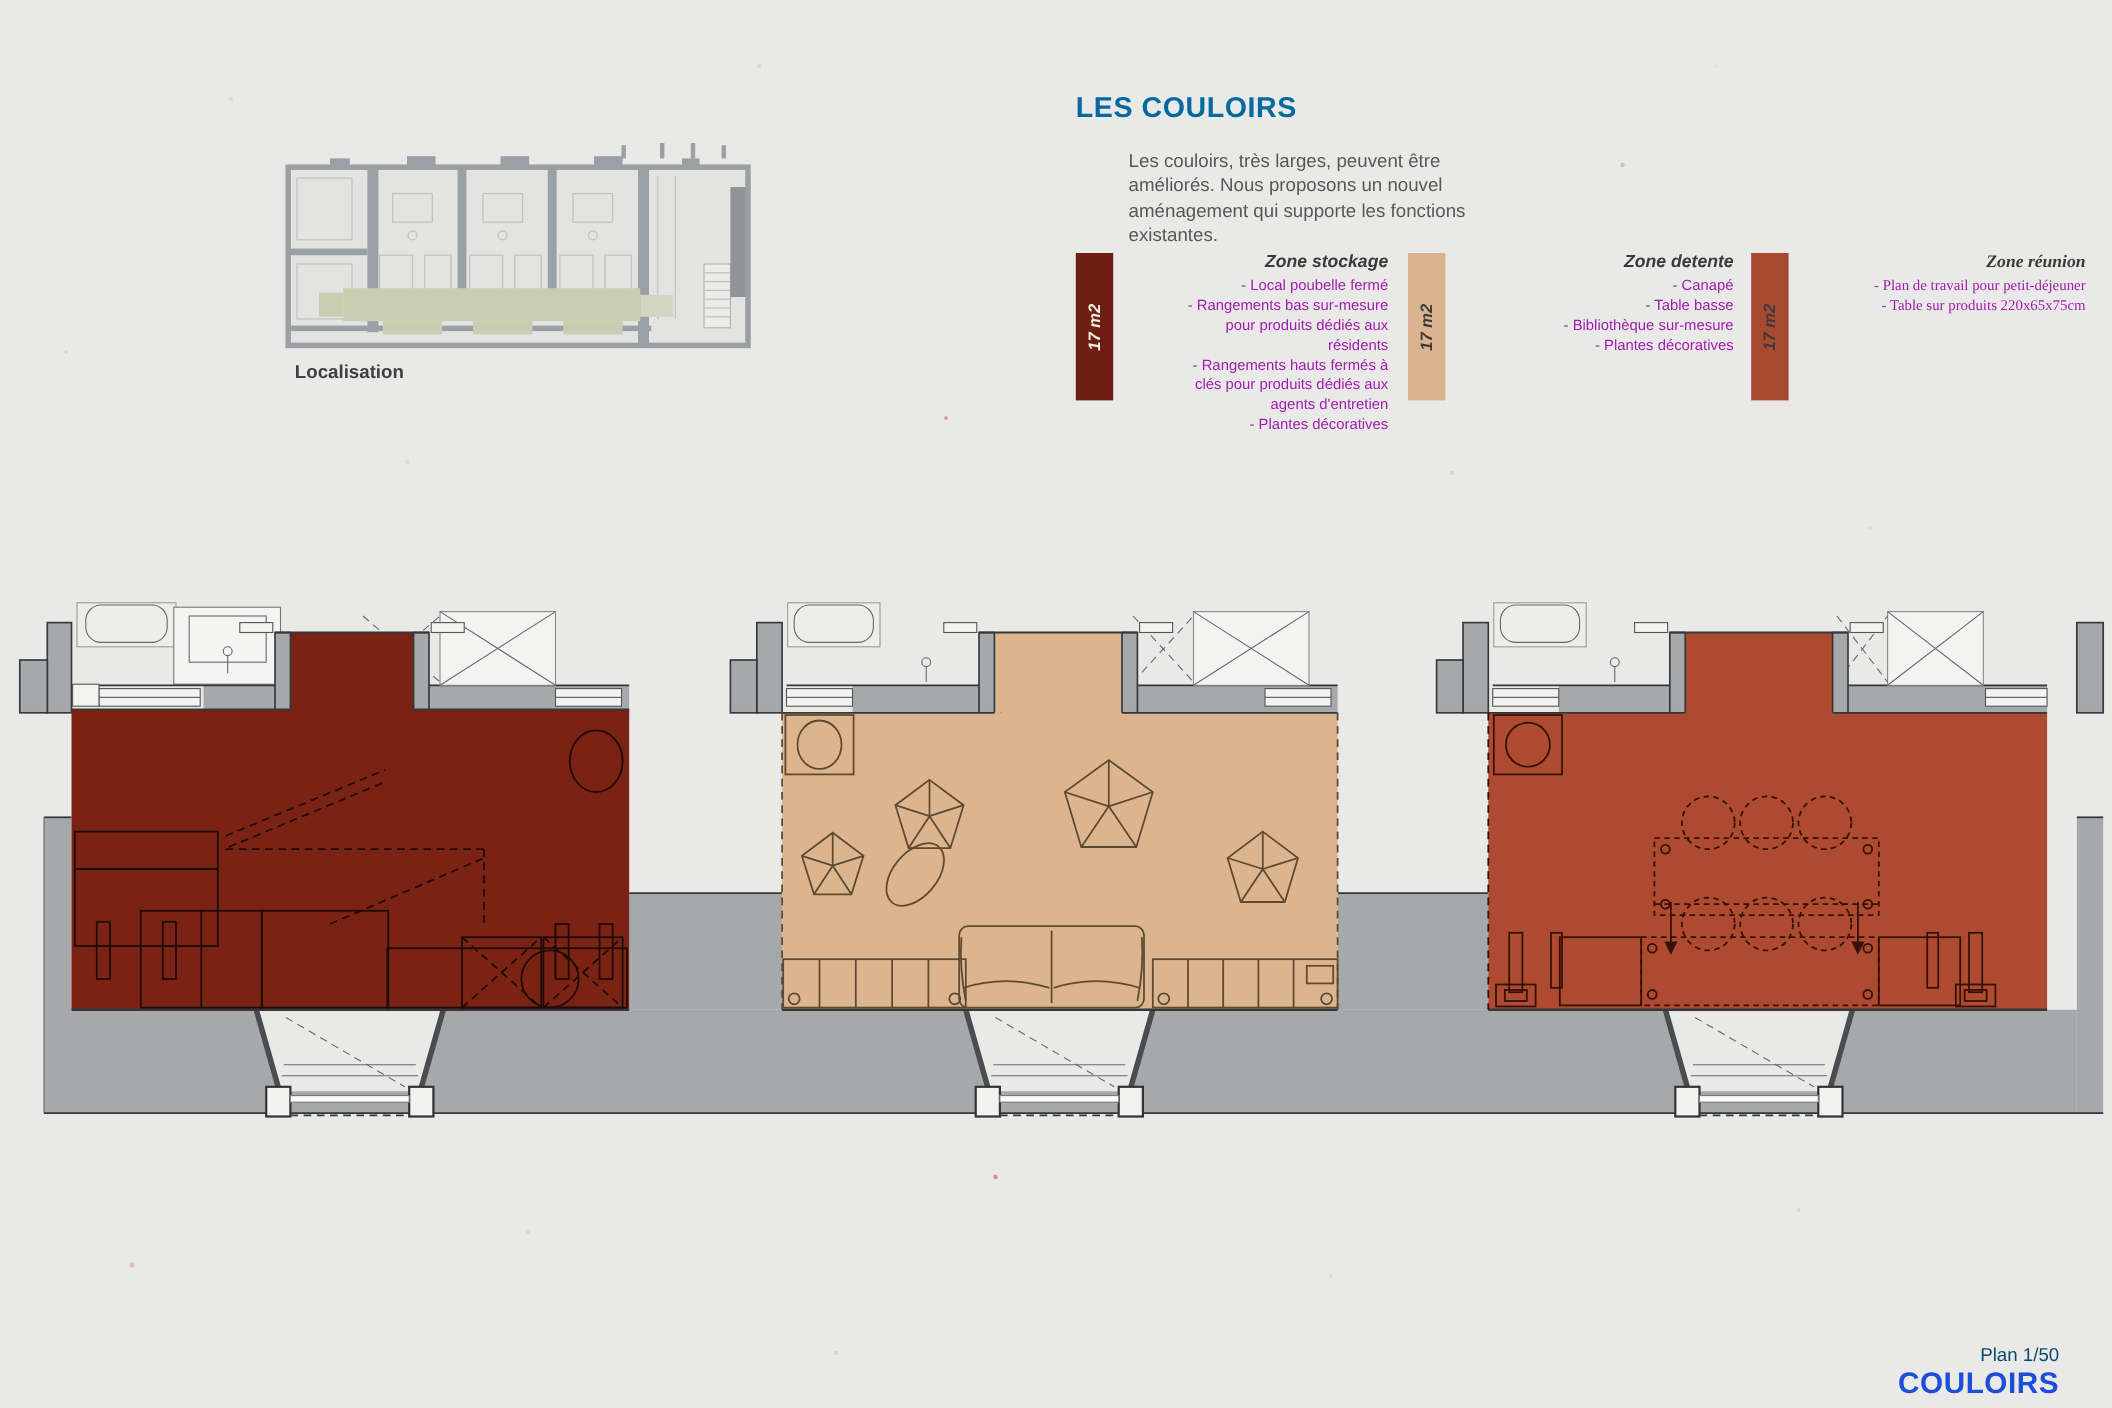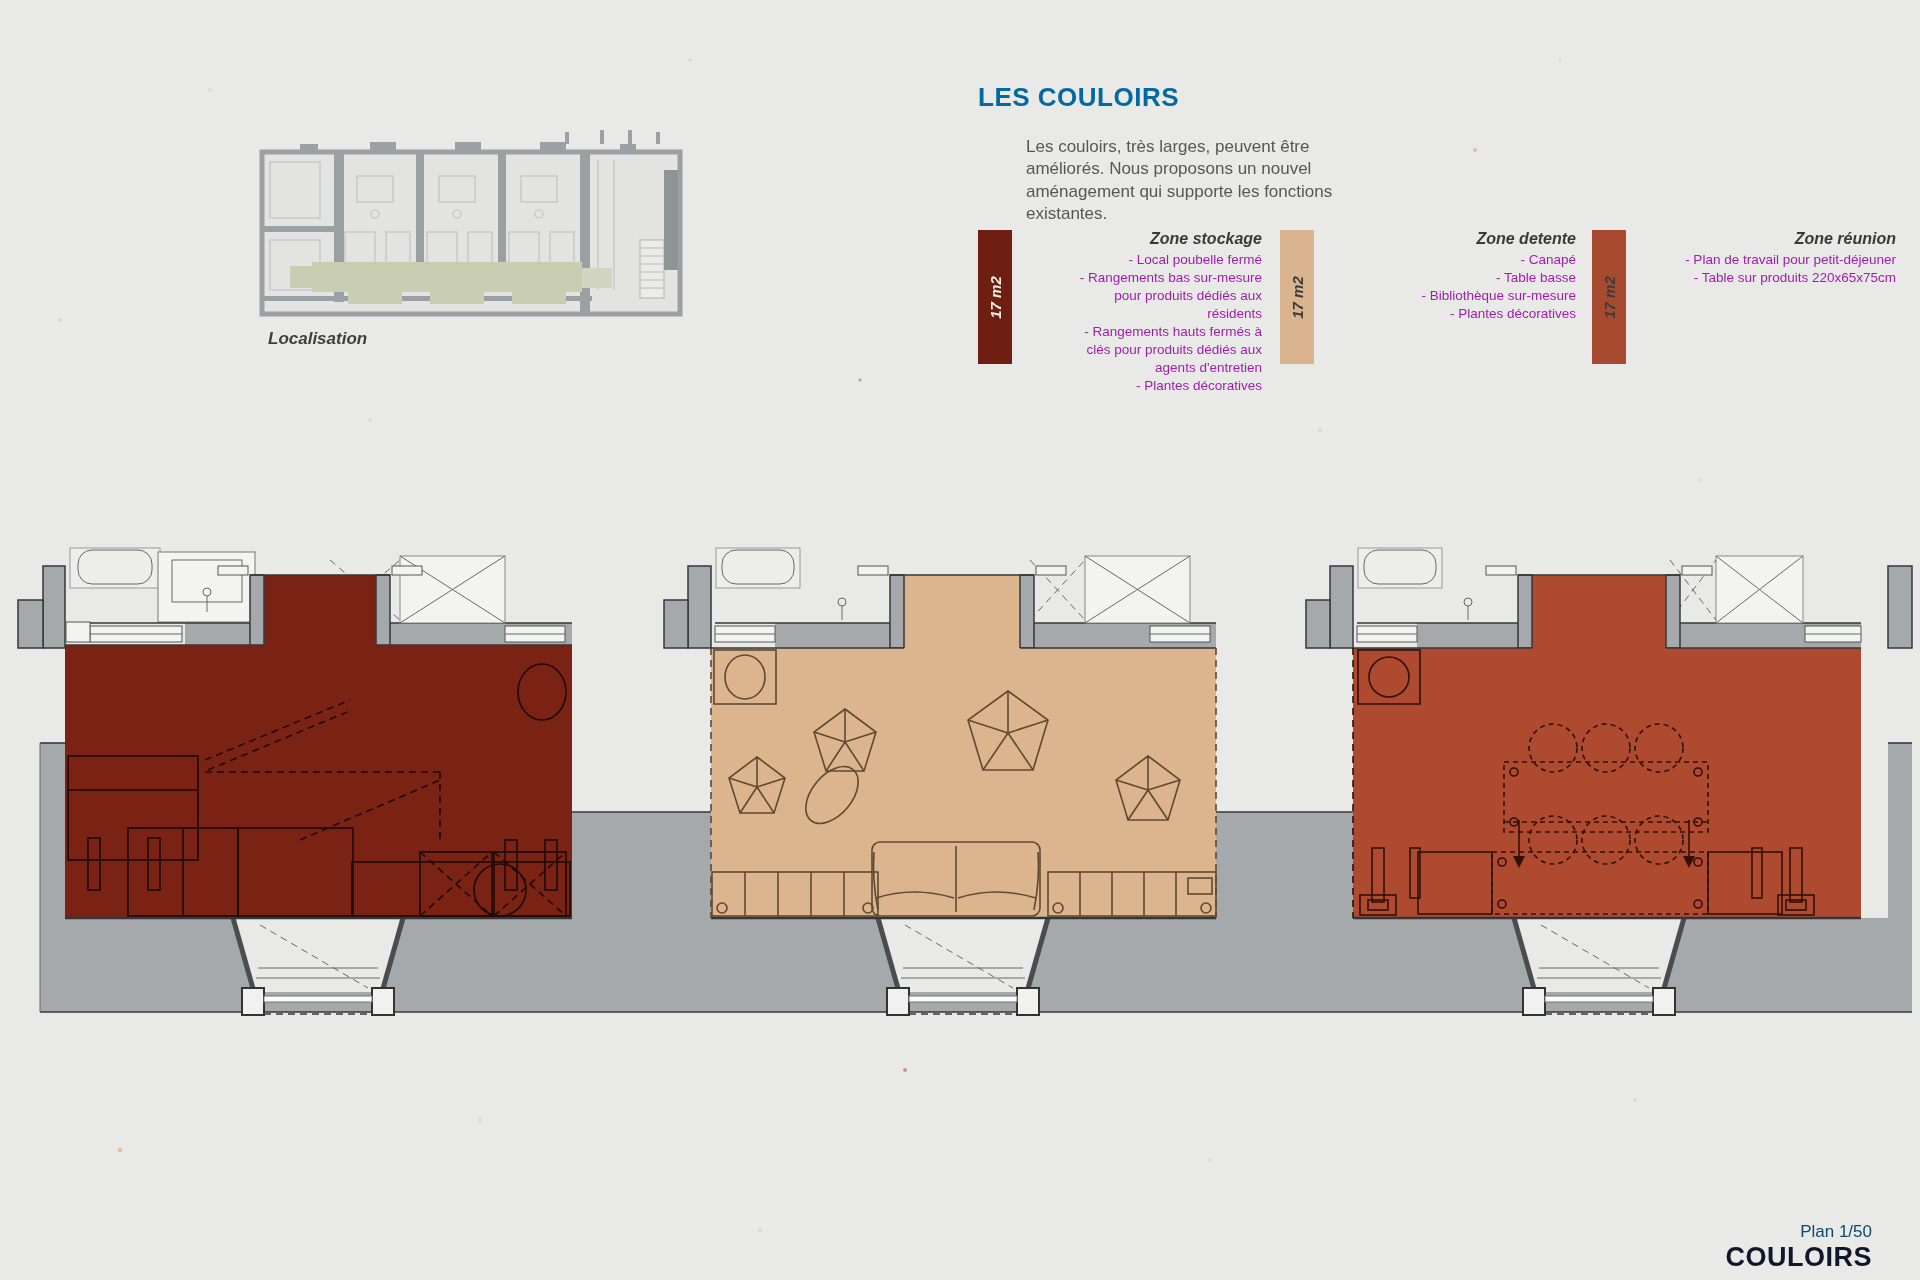--- a/index.html
+++ b/index.html
@@ -31,30 +31,30 @@
     transform:rotate(-90deg);white-space:nowrap;
     font-size:15px;font-weight:700;font-style:italic;
   }
   .bar-light-text span{color:#f4efe9;}
   .bar-dark-text span{color:#3c3c3c;}
   .legend .txt{margin-left:12px;text-align:right;}
   .zone-title{font-size:16px;font-weight:700;font-style:italic;color:#3a3a3a;margin-bottom:3px;}
   .zone-item{font-size:13.5px;line-height:1.33;color:#a21caf;margin-left:40px;}
   #legend-stockage{left:978px;} #legend-stockage .txt{width:238px;}
   #legend-detente{left:1280px;} #legend-detente .txt{width:250px;}
-  #legend-reunion{left:1592px;} #legend-reunion .txt{width:258px;}
+  #legend-reunion{left:1592px;} #legend-reunion .txt{width:258px;font-family:Liberation Serif, serif;}
 
   
   .map-caption{
     left:268px;top:329px;
-    font-size:17px;font-weight:700;font-style:italic;color:#3f3f3f;
+    font-size:17px;font-weight:700;color:#3f3f3f;
   }
   .footer{right:48px;text-align:right;}
   .scale-label{top:1222px;font-size:17px;color:#0c4a6e;}
-  .plan-name{top:1242px;font-size:27px;font-weight:700;color:#0f172a;letter-spacing:.5px;}
+  .plan-name{top:1242px;font-size:27px;font-weight:700;color:#1d4ed8;letter-spacing:.5px;}
 
   
   svg{position:absolute;left:0;top:0;}
   .w{fill:#a6a9ab;}
   .wd{fill:#8f9497;}
   .paper{fill:#e9e9e7;}
   .white{fill:#f3f3f1;}
   .ln{stroke:#35383a;fill:none;stroke-width:1.6;}
   .lnth{stroke:#35383a;fill:none;stroke-width:2.4;}
   .thin{stroke:#66696b;stroke-width:1;fill:none;}

